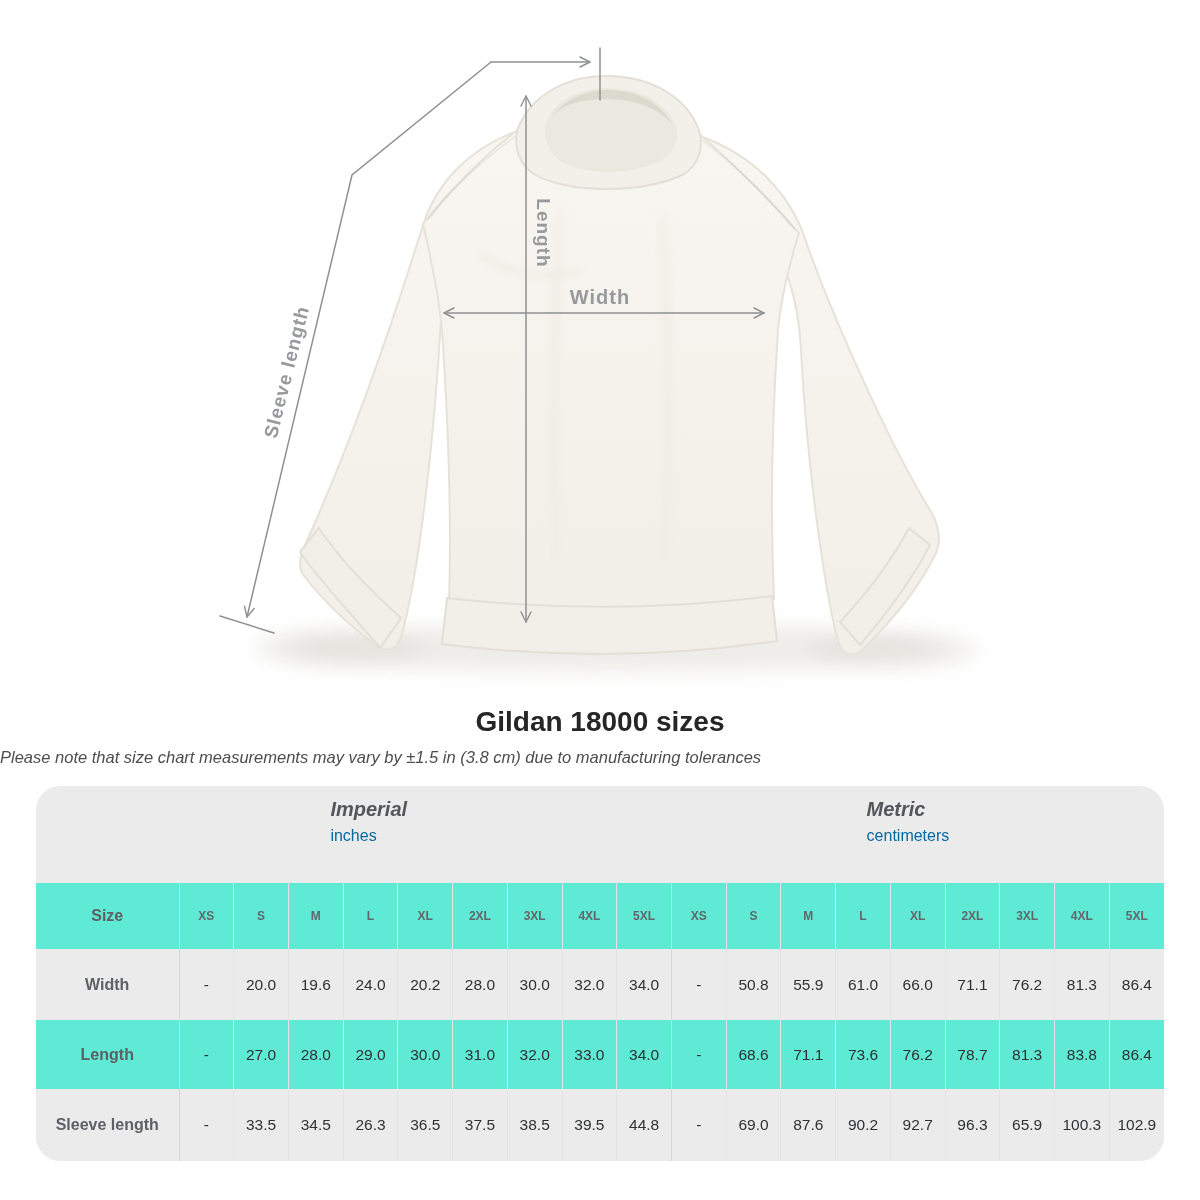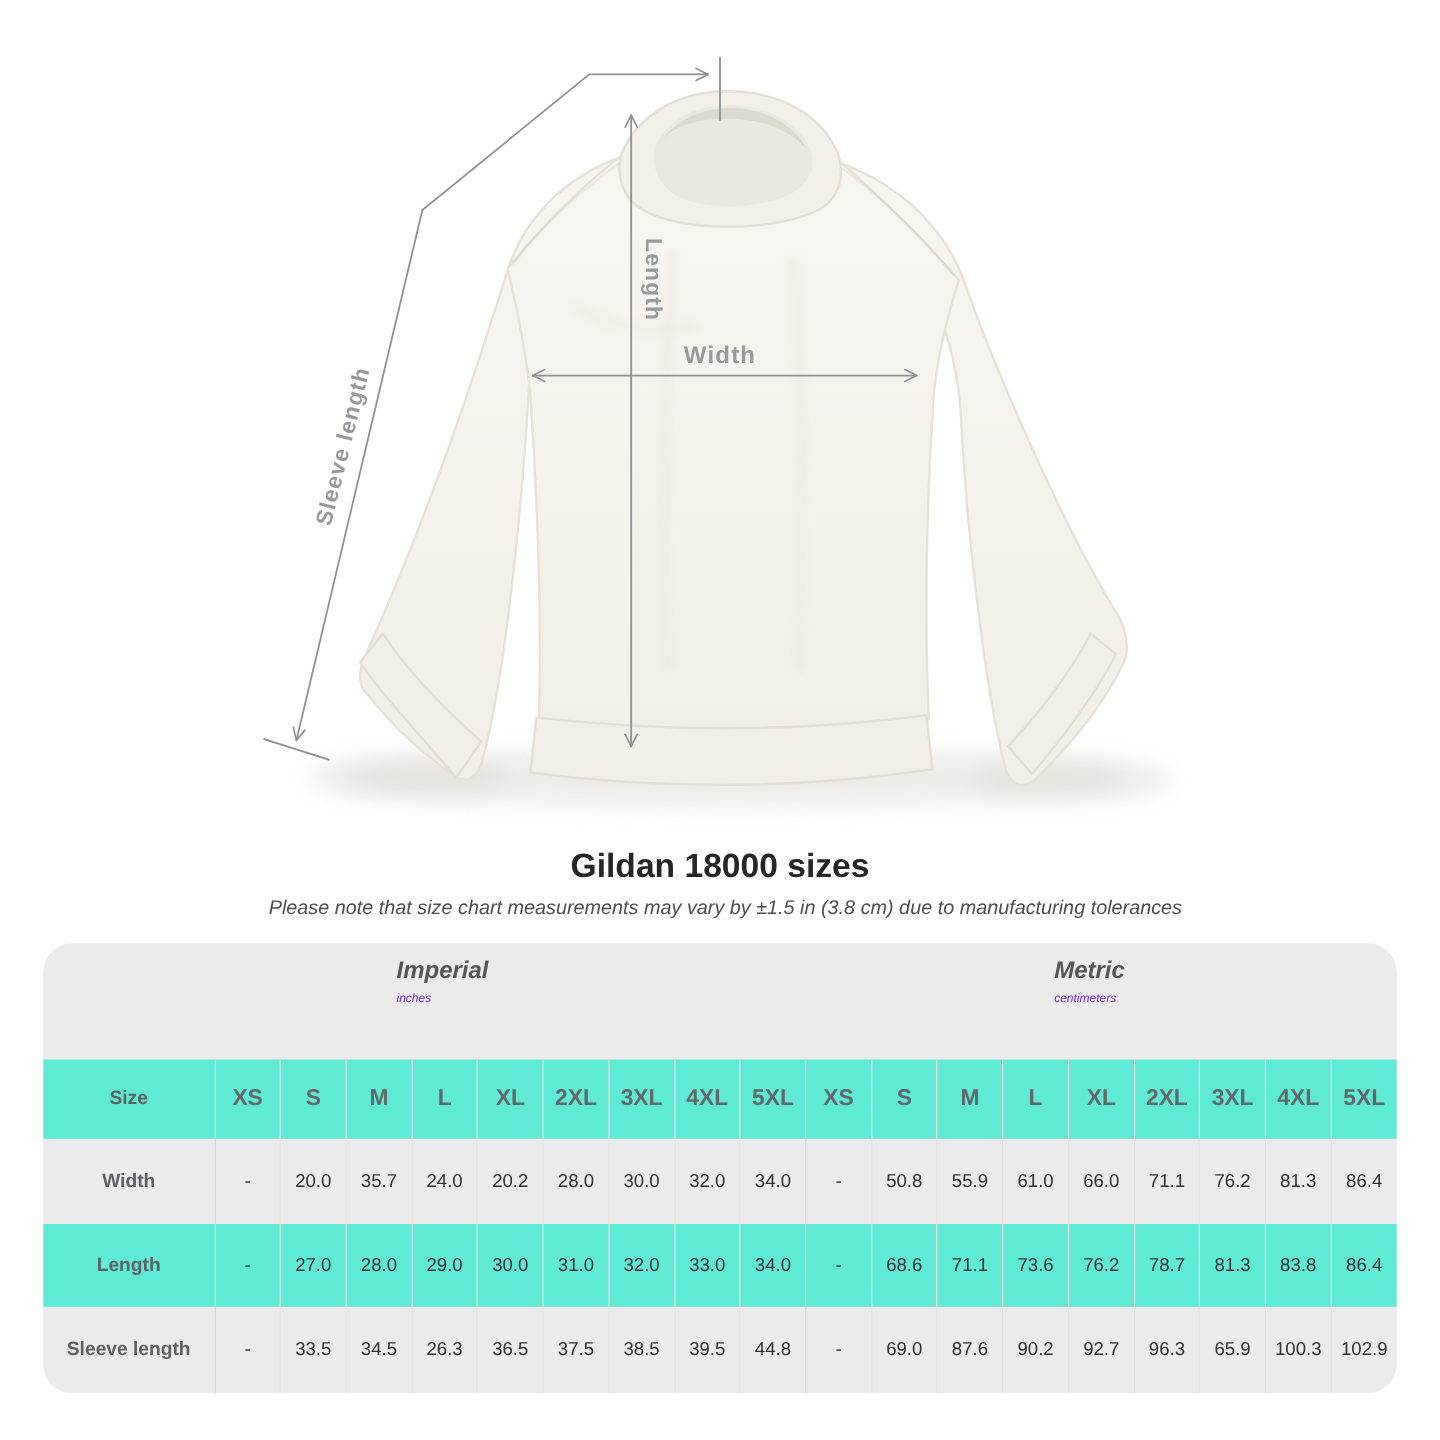--- a/index.html
+++ b/index.html
@@ -11,45 +11,45 @@
   .figure svg{position:absolute;left:0;top:0;}
   .meas-label{position:absolute;font-weight:bold;color:#97999c;letter-spacing:1px;
               white-space:nowrap;user-select:none;}
   .lab-width{left:600px;top:297px;font-size:20px;transform:translate(-50%,-50%);}
   .lab-length{left:543px;top:233px;font-size:19px;transform:translate(-50%,-50%) rotate(90deg);}
   .lab-sleeve{left:287px;top:372px;font-size:19px;transform:translate(-50%,-50%) rotate(-76deg);}
 
   
   .page-title{position:absolute;left:0;top:703px;width:1200px;margin:0;text-align:center;
               font-size:28px;line-height:38px;font-weight:bold;color:#262626;}
-  .page-subtitle{position:absolute;left:0;top:746px;width:985px;margin:0;text-align:right;
+  .page-subtitle{position:absolute;left:0;top:746px;width:985px;margin:0;text-align:left;
               font-size:16.5px;line-height:22px;font-style:italic;color:#4d4d4d;}
 
   
   .card{position:absolute;left:36px;top:786px;width:1128px;height:375px;background:#ebebeb;
         border-radius:24px;overflow:hidden;}
   .units-head{position:relative;height:97px;}
   .unit-group{position:absolute;top:0;transform:translateX(-50%);text-align:left;}
   .unit-group.imperial{left:29.5%;}
   .unit-group.metric{left:77.3%;}
   .unit-system{margin-top:12px;font-size:20px;font-weight:bold;font-style:italic;color:#53575c;}
-  .unit-name{margin-top:6px;font-size:10px;font-style:italic;color:#6d28d9;}
+  .unit-name{margin-top:6px;font-size:16px;color:#0369a1;}
 
   table.size-table{position:absolute;left:0;top:97px;width:1128px;border-collapse:collapse;
                    table-layout:fixed;}
   table.size-table col.c-label{width:143px;}
   table.size-table th,table.size-table td{padding:0;text-align:center;vertical-align:middle;
                    font-family:"Liberation Sans", sans-serif;}
   tr.r-size{height:66px;}
   tr.r-width{height:71px;}
   tr.r-length{height:69px;}
   tr.r-sleeve{height:72px;}
   tr.r-size, tr.r-length{background:#5eead4;}
   .lblcell{font-size:16px;font-weight:bold;color:#5d6165;}
-  .szcell{font-size:19px;font-weight:bold;color:#63676c;}
+  .szcell{font-size:12px;font-weight:bold;color:#63676c;}
   .valcell{font-size:15.5px;font-weight:normal;color:#2f3133;}
   .vline{border-left:1px solid #e3e3e3;}
   .vline-strong{border-left:1px solid #d7d7d7;}
 </style>
 </head>
 <body>
 
 <div class="page">
 
   <div class="figure">
@@ -194,21 +194,21 @@
         <th class="szcell vline">2XL</th>
         <th class="szcell vline">3XL</th>
         <th class="szcell vline">4XL</th>
         <th class="szcell vline">5XL</th>
       </tr>
 
       <tr class="r-width">
         <td class="lblcell">Width</td>
         <td class="valcell vline-strong">-</td>
         <td class="valcell vline">20.0</td>
-        <td class="valcell vline">35.7</td>
+        <td class="valcell vline">19.6</td>
         <td class="valcell vline">24.0</td>
         <td class="valcell vline">20.2</td>
         <td class="valcell vline">28.0</td>
         <td class="valcell vline">30.0</td>
         <td class="valcell vline">32.0</td>
         <td class="valcell vline">34.0</td>
         <td class="valcell vline-strong">-</td>
         <td class="valcell vline">50.8</td>
         <td class="valcell vline">55.9</td>
         <td class="valcell vline">61.0</td>

